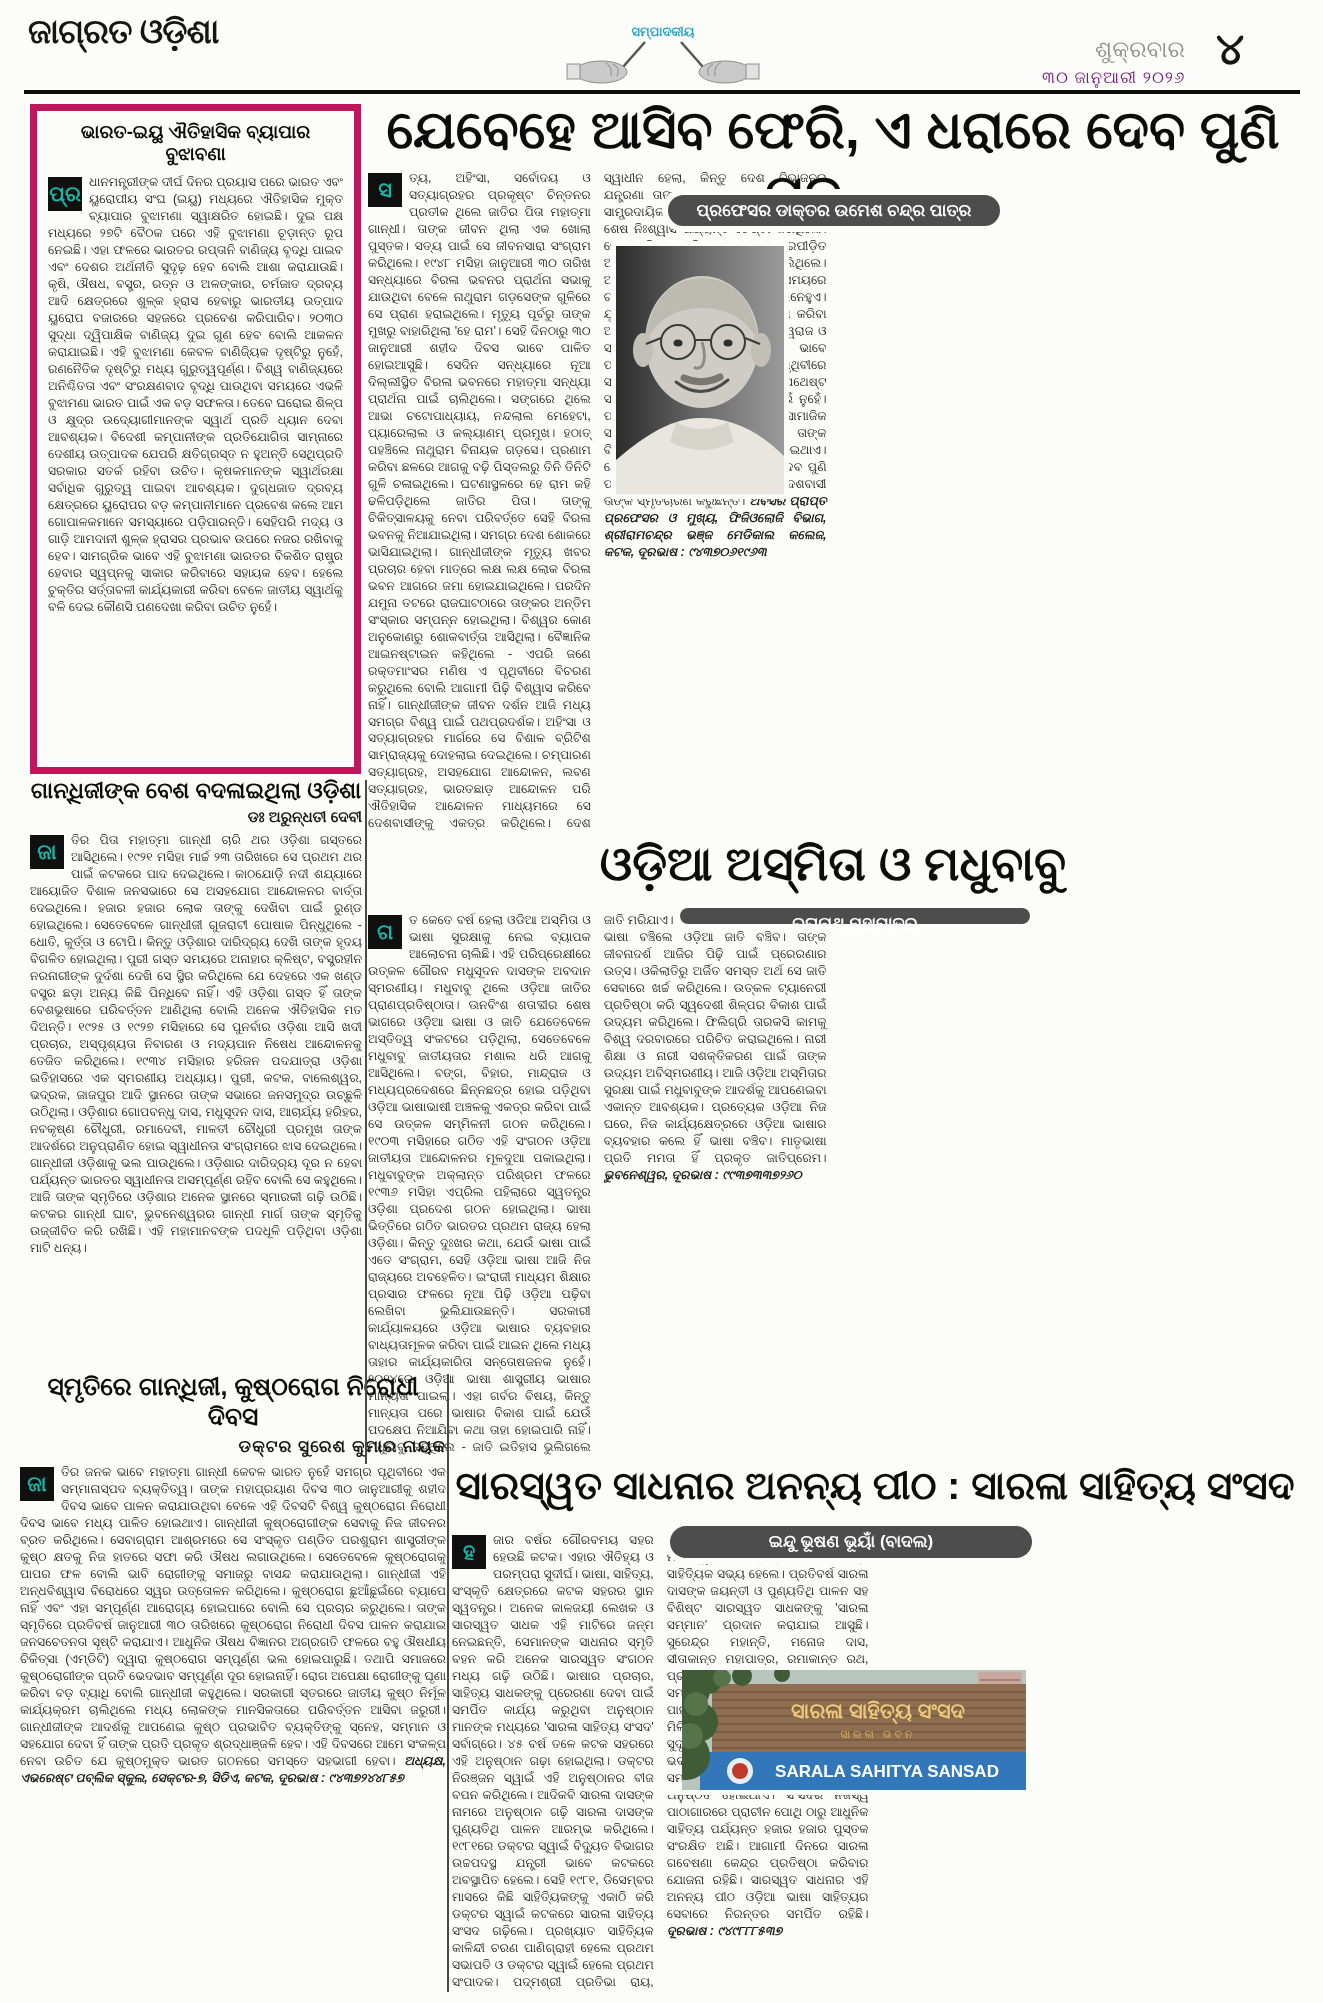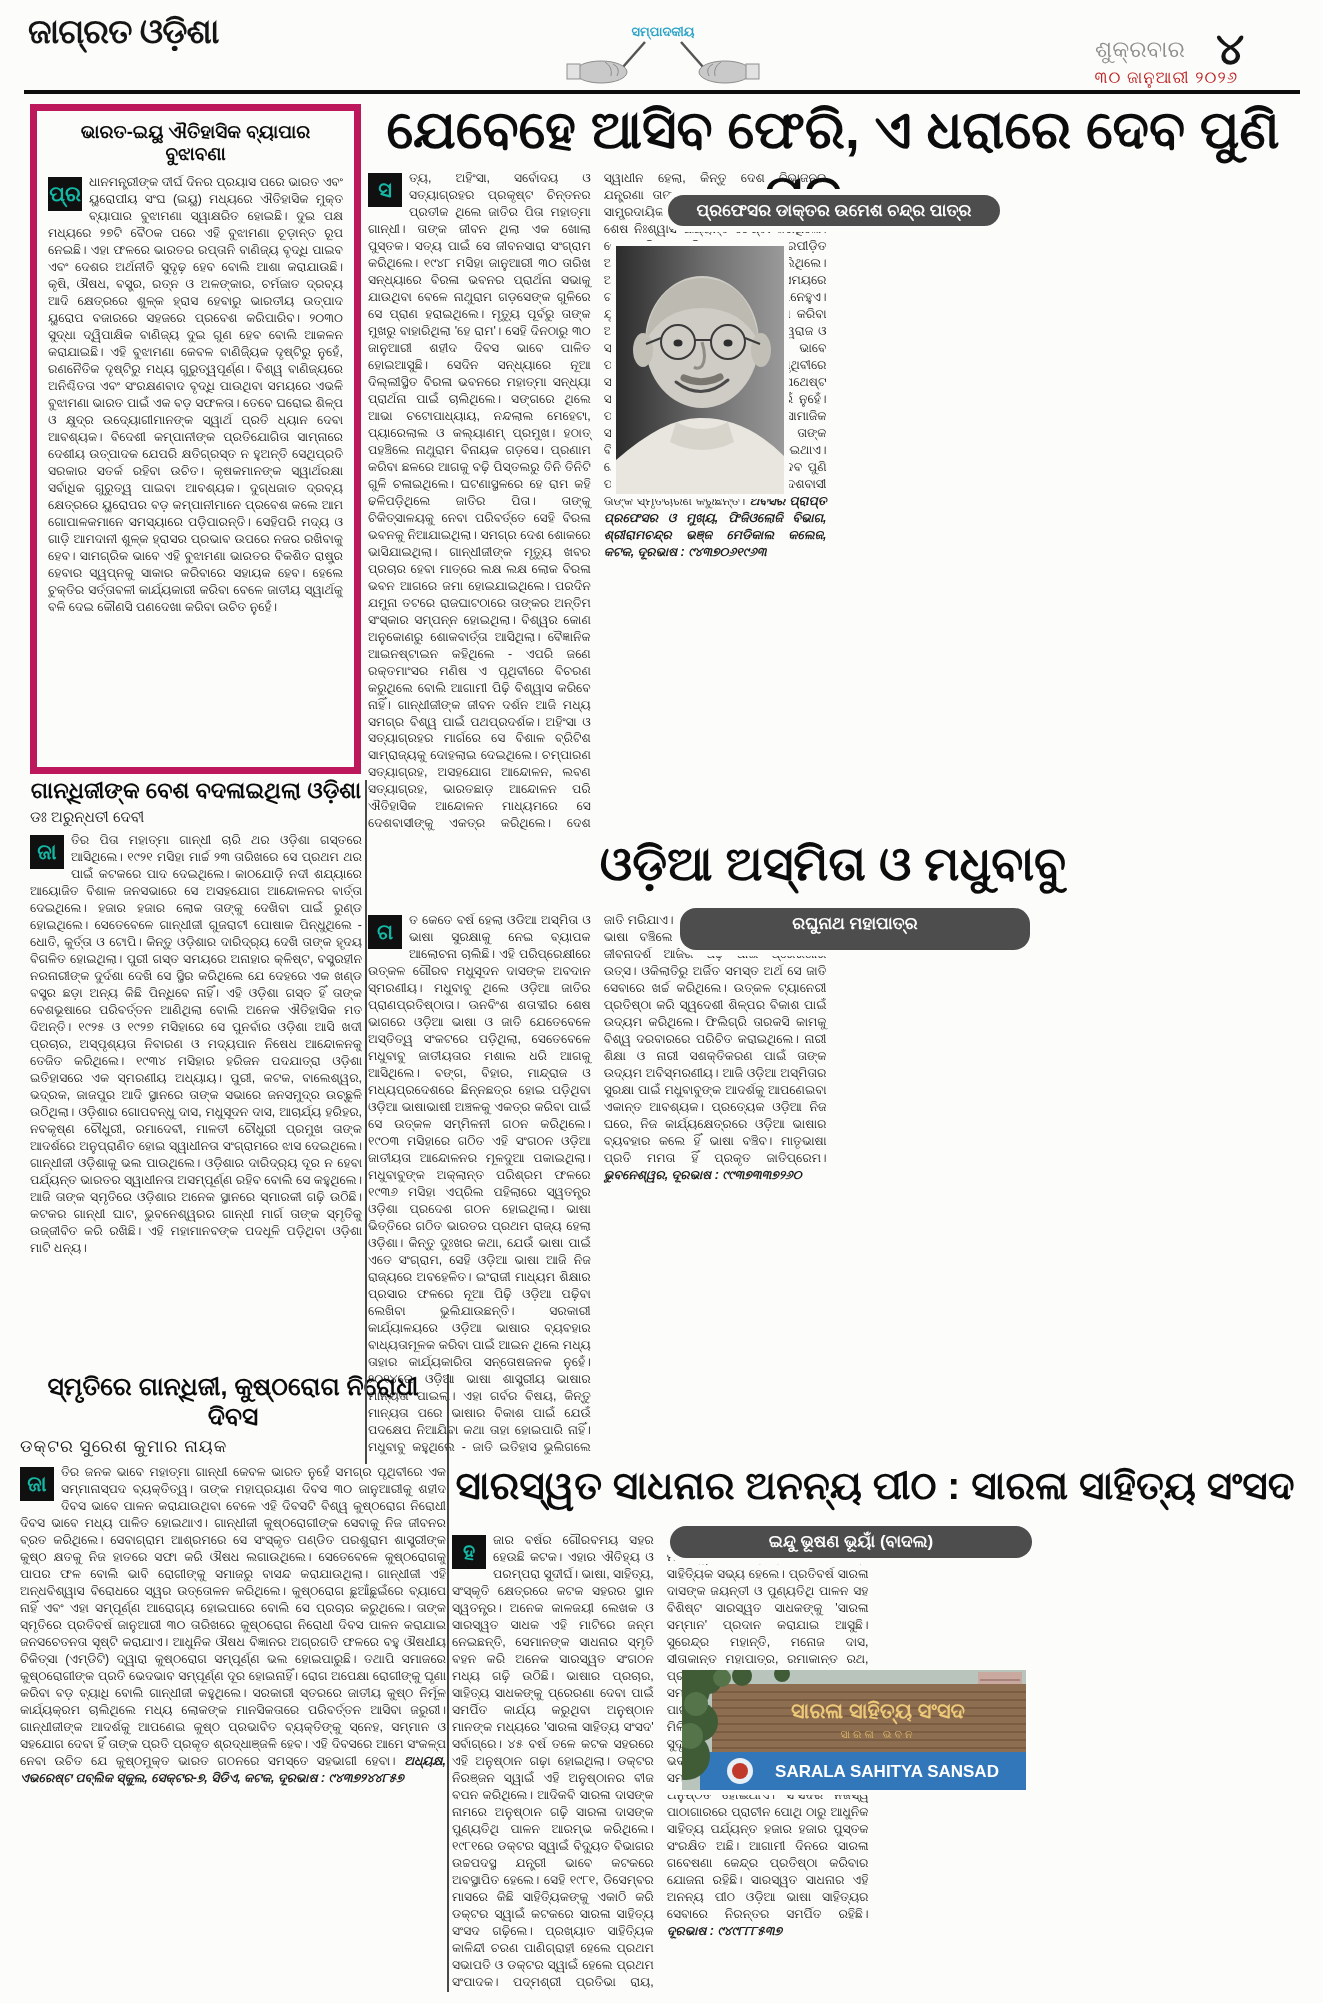--- a/index.html
+++ b/index.html
@@ -2,33 +2,33 @@
 <html><head>
 <meta charset="utf-8">
 <style>
   html,body{margin:0;padding:0;background:#e8e7e2;}
   .page{position:relative;width:1323px;height:2003px;background:#fcfcfa;margin:0 auto;
         font-family:"Liberation Sans","DejaVu Sans",sans-serif;color:#151515;overflow:hidden;}
   .abs{position:absolute;}
   
   .masthead{left:28px;top:12px;font-size:34px;font-weight:800;letter-spacing:-1px;}
   .weekday{left:1070px;top:36px;width:140px;text-align:center;font-size:23px;color:#8f8f8f;}
-  .date{left:1042px;top:68px;width:196px;text-align:right;font-size:16.5px;color:#b91c1c;letter-spacing:1px;}
+  .date{left:1042px;top:68px;width:196px;text-align:left;font-size:16.5px;color:#701a75;letter-spacing:1px;}
   .pagenum{left:1216px;top:24px;font-size:44px;font-weight:700;}
   .header-rule{left:24px;top:90px;width:1276px;height:4px;background:#0d0d0d;}
   
   h1,h2{margin:0;font-weight:700;color:#0c0c0c;}
   .center{text-align:center;}
   .bodytext{font-size:12.4px;line-height:1.37;text-align:justify;overflow:hidden;color:#1c1c1c;}
   .cols4{column-count:4;column-gap:13px;column-fill:auto;}
   .dropcap{float:left;width:34px;height:34px;background:#101010;color:#14b8a6;
            font-size:21px;font-weight:700;line-height:34px;text-align:center;margin:3px 7px 0 0;}
   .pill{position:absolute;background:#4d4d4d;color:#fff;font-weight:700;font-size:17px;
         border-radius:16px;text-align:center;line-height:31px;box-shadow:0 0 0 6px #fcfcfa;}
-  .byline-plain{font-weight:400;text-align:left;}
+  .byline-plain{font-weight:700;text-align:right;}
   .vrule{width:2px;background:#4a4a4a;}
   .sig{font-style:italic;font-weight:700;}
   
   .edit-box{left:30px;top:104px;width:331px;height:670px;border:7px solid #be185d;
             padding:8px 11px;box-sizing:border-box;}
   .edit-box h2{font-size:18.5px;margin:2px 0 9px;}
   .edit-body{height:588px;}
   
   .photo{display:block;}
 </style>
@@ -118,21 +118,21 @@
       <span class="dropcap">ଜା</span><span>ତିର ପିତା ମହାତ୍ମା ଗାନ୍ଧୀ ଚାରି ଥର ଓଡ଼ିଶା ଗସ୍ତରେ ଆସିଥିଲେ। ୧୯୨୧ ମସିହା ମାର୍ଚ୍ଚ ୨୩ ତାରିଖରେ ସେ ପ୍ରଥମ ଥର ପାଇଁ କଟକରେ ପାଦ ଦେଇଥିଲେ। କାଠଯୋଡ଼ି ନଦୀ ଶଯ୍ୟାରେ ଆୟୋଜିତ ବିଶାଳ ଜନସଭାରେ ସେ ଅସହଯୋଗ ଆନ୍ଦୋଳନର ବାର୍ତ୍ତା ଦେଇଥିଲେ। ହଜାର ହଜାର ଲୋକ ତାଙ୍କୁ ଦେଖିବା ପାଇଁ ରୁଣ୍ଡ ହୋଇଥିଲେ। ସେତେବେଳେ ଗାନ୍ଧୀଜୀ ଗୁଜରାଟୀ ପୋଷାକ ପିନ୍ଧୁଥିଲେ - ଧୋତି, କୁର୍ତ୍ତା ଓ ଟୋପି। କିନ୍ତୁ ଓଡ଼ିଶାର ଦାରିଦ୍ର୍ୟ ଦେଖି ତାଙ୍କ ହୃଦୟ ବିଗଳିତ ହୋଇଥିଲା। ପୁରୀ ଗସ୍ତ ସମୟରେ ଅନାହାର କ୍ଳିଷ୍ଟ, ବସ୍ତ୍ରହୀନ ନରନାରୀଙ୍କ ଦୁର୍ଦଶା ଦେଖି ସେ ସ୍ଥିର କରିଥିଲେ ଯେ ଦେହରେ ଏକ ଖଣ୍ଡ ବସ୍ତ୍ର ଛଡ଼ା ଅନ୍ୟ କିଛି ପିନ୍ଧିବେ ନାହିଁ। ଏହି ଓଡ଼ିଶା ଗସ୍ତ ହିଁ ତାଙ୍କ ବେଶଭୂଷାରେ ପରିବର୍ତ୍ତନ ଆଣିଥିଲା ବୋଲି ଅନେକ ଐତିହାସିକ ମତ ଦିଅନ୍ତି। ୧୯୨୫ ଓ ୧୯୨୭ ମସିହାରେ ସେ ପୁନର୍ବାର ଓଡ଼ିଶା ଆସି ଖଦୀ ପ୍ରଚାର, ଅସ୍ପୃଶ୍ୟତା ନିବାରଣ ଓ ମଦ୍ୟପାନ ନିଷେଧ ଆନ୍ଦୋଳନକୁ ତେଜିତ କରିଥିଲେ। ୧୯୩୪ ମସିହାର ହରିଜନ ପଦଯାତ୍ରା ଓଡ଼ିଶା ଇତିହାସରେ ଏକ ସ୍ମରଣୀୟ ଅଧ୍ୟାୟ। ପୁରୀ, କଟକ, ବାଲେଶ୍ୱର, ଭଦ୍ରକ, ଜାଜପୁର ଆଦି ସ୍ଥାନରେ ତାଙ୍କ ସଭାରେ ଜନସମୁଦ୍ର ଉଚ୍ଛୁଳି ଉଠିଥିଲା। ଓଡ଼ିଶାର ଗୋପବନ୍ଧୁ ଦାସ, ମଧୁସୂଦନ ଦାସ, ଆଚାର୍ଯ୍ୟ ହରିହର, ନବକୃଷ୍ଣ ଚୌଧୁରୀ, ରମାଦେବୀ, ମାଳତୀ ଚୌଧୁରୀ ପ୍ରମୁଖ ତାଙ୍କ ଆଦର୍ଶରେ ଅନୁପ୍ରାଣିତ ହୋଇ ସ୍ୱାଧୀନତା ସଂଗ୍ରାମରେ ଝାସ ଦେଇଥିଲେ। ଗାନ୍ଧୀଜୀ ଓଡ଼ିଶାକୁ ଭଲ ପାଉଥିଲେ। ଓଡ଼ିଶାର ଦାରିଦ୍ର୍ୟ ଦୂର ନ ହେବା ପର୍ଯ୍ୟନ୍ତ ଭାରତର ସ୍ୱାଧୀନତା ଅସମ୍ପୂର୍ଣ୍ଣ ରହିବ ବୋଲି ସେ କହୁଥିଲେ। ଆଜି ତାଙ୍କ ସ୍ମୃତିରେ ଓଡ଼ିଶାର ଅନେକ ସ୍ଥାନରେ ସ୍ମାରକୀ ଗଢ଼ି ଉଠିଛି। କଟକର ଗାନ୍ଧୀ ଘାଟ, ଭୁବନେଶ୍ୱରର ଗାନ୍ଧୀ ମାର୍ଗ ତାଙ୍କ ସ୍ମୃତିକୁ ଉଜ୍ଜୀବିତ କରି ରଖିଛି। ଏହି ମହାମାନବଙ୍କ ପଦଧୂଳି ପଡ଼ିଥିବା ଓଡ଼ିଶା ମାଟି ଧନ୍ୟ।</span>
     </div>
   </section>
 
   <section class="abs" style="left:368px;top:836px;width:930px;height:630px;">
     <h1 class="center" style="font-size:47px;">ଓଡ଼ିଆ ଅସ୍ମିତା ଓ ମଧୁବାବୁ</h1>
     <div class="bodytext cols4" style="position:absolute;left:0;top:76px;width:930px;height:550px;">
       <span class="dropcap">ଗ</span><span>ତ କେତେ ବର୍ଷ ହେଲା ଓଡିଆ ଅସ୍ମିତା ଓ ଭାଷା ସୁରକ୍ଷାକୁ ନେଇ ବ୍ୟାପକ ଆଲୋଚନା ଚାଲିଛି। ଏହି ପରିପ୍ରେକ୍ଷୀରେ ଉତ୍କଳ ଗୌରବ ମଧୁସୂଦନ ଦାସଙ୍କ ଅବଦାନ ସ୍ମରଣୀୟ। ମଧୁବାବୁ ଥିଲେ ଓଡ଼ିଆ ଜାତିର ପ୍ରାଣପ୍ରତିଷ୍ଠାତା। ଊନବିଂଶ ଶତାବ୍ଦୀର ଶେଷ ଭାଗରେ ଓଡ଼ିଆ ଭାଷା ଓ ଜାତି ଯେତେବେଳେ ଅସ୍ତିତ୍ୱ ସଂକଟରେ ପଡ଼ିଥିଲା, ସେତେବେଳେ ମଧୁବାବୁ ଜାତୀୟତାର ମଶାଲ ଧରି ଆଗକୁ ଆସିଥିଲେ। ବଙ୍ଗ, ବିହାର, ମାନ୍ଦ୍ରାଜ ଓ ମଧ୍ୟପ୍ରଦେଶରେ ଛିନ୍ନଛତ୍ର ହୋଇ ପଡ଼ିଥିବା ଓଡ଼ିଆ ଭାଷାଭାଷୀ ଅଞ୍ଚଳକୁ ଏକତ୍ର କରିବା ପାଇଁ ସେ ଉତ୍କଳ ସମ୍ମିଳନୀ ଗଠନ କରିଥିଲେ। ୧୯୦୩ ମସିହାରେ ଗଠିତ ଏହି ସଂଗଠନ ଓଡ଼ିଆ ଜାତୀୟତା ଆନ୍ଦୋଳନର ମୂଳଦୁଆ ପକାଇଥିଲା। ମଧୁବାବୁଙ୍କ ଅକ୍ଲାନ୍ତ ପରିଶ୍ରମ ଫଳରେ ୧୯୩୬ ମସିହା ଏପ୍ରିଲ ପହିଲାରେ ସ୍ୱତନ୍ତ୍ର ଓଡ଼ିଶା ପ୍ରଦେଶ ଗଠନ ହୋଇଥିଲା। ଭାଷା ଭିତ୍ତିରେ ଗଠିତ ଭାରତର ପ୍ରଥମ ରାଜ୍ୟ ହେଲା ଓଡ଼ିଶା। କିନ୍ତୁ ଦୁଃଖର କଥା, ଯେଉଁ ଭାଷା ପାଇଁ ଏତେ ସଂଗ୍ରାମ, ସେହି ଓଡ଼ିଆ ଭାଷା ଆଜି ନିଜ ରାଜ୍ୟରେ ଅବହେଳିତ। ଇଂରାଜୀ ମାଧ୍ୟମ ଶିକ୍ଷାର ପ୍ରସାର ଫଳରେ ନୂଆ ପିଢ଼ି ଓଡ଼ିଆ ପଢ଼ିବା ଲେଖିବା ଭୁଲିଯାଉଛନ୍ତି। ସରକାରୀ କାର୍ଯ୍ୟାଳୟରେ ଓଡ଼ିଆ ଭାଷାର ବ୍ୟବହାର ବାଧ୍ୟତାମୂଳକ କରିବା ପାଇଁ ଆଇନ ଥିଲେ ମଧ୍ୟ ତାହାର କାର୍ଯ୍ୟକାରିତା ସନ୍ତୋଷଜନକ ନୁହେଁ। ୨୦୧୪ରେ ଓଡ଼ିଆ ଭାଷା ଶାସ୍ତ୍ରୀୟ ଭାଷାର ମାନ୍ୟତା ପାଇଲା। ଏହା ଗର୍ବର ବିଷୟ, କିନ୍ତୁ ମାନ୍ୟତା ପରେ ଭାଷାର ବିକାଶ ପାଇଁ ଯେଉଁ ପଦକ୍ଷେପ ନିଆଯିବା କଥା ତାହା ହୋଇପାରି ନାହିଁ। ମଧୁବାବୁ କହୁଥିଲେ - ଜାତି ଇତିହାସ ଭୁଲିଗଲେ ଜାତି ମରିଯାଏ। ଭାଷା ହିଁ ଜାତିର ପରିଚୟ। ଓଡ଼ିଆ ଭାଷା ବଞ୍ଚିଲେ ଓଡ଼ିଆ ଜାତି ବଞ୍ଚିବ। ତାଙ୍କ ଜୀବନାଦର୍ଶ ଆଜିର ପିଢ଼ି ପାଇଁ ପ୍ରେରଣାର ଉତ୍ସ। ଓକିଲାତିରୁ ଅର୍ଜିତ ସମସ୍ତ ଅର୍ଥ ସେ ଜାତି ସେବାରେ ଖର୍ଚ୍ଚ କରିଥିଲେ। ଉତ୍କଳ ଟ୍ୟାନେରୀ ପ୍ରତିଷ୍ଠା କରି ସ୍ୱଦେଶୀ ଶିଳ୍ପର ବିକାଶ ପାଇଁ ଉଦ୍ୟମ କରିଥିଲେ। ଫିଲିଗ୍ରି ତାରକସି କାମକୁ ବିଶ୍ୱ ଦରବାରରେ ପରିଚିତ କରାଇଥିଲେ। ନାରୀ ଶିକ୍ଷା ଓ ନାରୀ ସଶକ୍ତିକରଣ ପାଇଁ ତାଙ୍କ ଉଦ୍ୟମ ଅବିସ୍ମରଣୀୟ। ଆଜି ଓଡ଼ିଆ ଅସ୍ମିତାର ସୁରକ୍ଷା ପାଇଁ ମଧୁବାବୁଙ୍କ ଆଦର୍ଶକୁ ଆପଣେଇବା ଏକାନ୍ତ ଆବଶ୍ୟକ। ପ୍ରତ୍ୟେକ ଓଡ଼ିଆ ନିଜ ଘରେ, ନିଜ କାର୍ଯ୍ୟକ୍ଷେତ୍ରରେ ଓଡ଼ିଆ ଭାଷାର ବ୍ୟବହାର କଲେ ହିଁ ଭାଷା ବଞ୍ଚିବ। ମାତୃଭାଷା ପ୍ରତି ମମତା ହିଁ ପ୍ରକୃତ ଜାତିପ୍ରେମ।</span>
       <em class="sig">ଭୁବନେଶ୍ୱର, ଦୂରଭାଷ : ୯୯୩୭୩୩୭୨୬୦</em>
     </div>
-    <div class="pill" style="left:312px;top:72px;width:350px;height:42px;line-height:32px;">ରଘୁନାଥ ମହାପାତ୍ର</div>
+    <div class="pill" style="left:312px;top:72px;width:350px;height:16px;line-height:32px;">ରଘୁନାଥ ମହାପାତ୍ର</div>
   </section>
 
   <section class="abs" style="left:20px;top:1372px;width:426px;height:622px;">
     <h2 class="center" style="font-size:25px;">ସ୍ମୃତିରେ ଗାନ୍ଧିଜୀ, କୁଷ୍ଠରୋଗ ନିରୋଧୀ ଦିବସ</h2>
     <div class="byline-plain" style="font-size:17px;margin:5px 0 7px;letter-spacing:1px;">ଡକ୍ଟର ସୁରେଶ କୁମାର ନାୟକ</div>
     <div class="bodytext" style="height:540px;">
       <span class="dropcap">ଜା</span><span>ତିର ଜନକ ଭାବେ ମହାତ୍ମା ଗାନ୍ଧୀ କେବଳ ଭାରତ ନୁହେଁ ସମଗ୍ର ପୃଥିବୀରେ ଏକ ସମ୍ମାନାସ୍ପଦ ବ୍ୟକ୍ତିତ୍ୱ। ତାଙ୍କ ମହାପ୍ରୟାଣ ଦିବସ ୩୦ ଜାନୁଆରୀକୁ ଶହୀଦ ଦିବସ ଭାବେ ପାଳନ କରାଯାଉଥିବା ବେଳେ ଏହି ଦିବସଟି ବିଶ୍ୱ କୁଷ୍ଠରୋଗ ନିରୋଧୀ ଦିବସ ଭାବେ ମଧ୍ୟ ପାଳିତ ହୋଇଥାଏ। ଗାନ୍ଧୀଜୀ କୁଷ୍ଠରୋଗୀଙ୍କ ସେବାକୁ ନିଜ ଜୀବନର ବ୍ରତ କରିଥିଲେ। ସେବାଗ୍ରାମ ଆଶ୍ରମରେ ସେ ସଂସ୍କୃତ ପଣ୍ଡିତ ପରଶୁରାମ ଶାସ୍ତ୍ରୀଙ୍କ କୁଷ୍ଠ କ୍ଷତକୁ ନିଜ ହାତରେ ସଫା କରି ଔଷଧ ଲଗାଉଥିଲେ। ସେତେବେଳେ କୁଷ୍ଠରୋଗକୁ ପାପର ଫଳ ବୋଲି ଭାବି ରୋଗୀଙ୍କୁ ସମାଜରୁ ବାସନ୍ଦ କରାଯାଉଥିଲା। ଗାନ୍ଧୀଜୀ ଏହି ଅନ୍ଧବିଶ୍ୱାସ ବିରୋଧରେ ସ୍ୱର ଉତ୍ତୋଳନ କରିଥିଲେ। କୁଷ୍ଠରୋଗ ଛୁଆଁଛୁଇଁରେ ବ୍ୟାପେ ନାହିଁ ଏବଂ ଏହା ସମ୍ପୂର୍ଣ୍ଣ ଆରୋଗ୍ୟ ହୋଇପାରେ ବୋଲି ସେ ପ୍ରଚାର କରୁଥିଲେ। ତାଙ୍କ ସ୍ମୃତିରେ ପ୍ରତିବର୍ଷ ଜାନୁଆରୀ ୩୦ ତାରିଖରେ କୁଷ୍ଠରୋଗ ନିରୋଧୀ ଦିବସ ପାଳନ କରାଯାଇ ଜନସଚେତନତା ସୃଷ୍ଟି କରାଯାଏ। ଆଧୁନିକ ଔଷଧ ବିଜ୍ଞାନର ଅଗ୍ରଗତି ଫଳରେ ବହୁ ଔଷଧୀୟ ଚିକିତ୍ସା (ଏମ୍‌ଡିଟି) ଦ୍ୱାରା କୁଷ୍ଠରୋଗ ସମ୍ପୂର୍ଣ୍ଣ ଭଲ ହୋଇପାରୁଛି। ତଥାପି ସମାଜରେ କୁଷ୍ଠରୋଗୀଙ୍କ ପ୍ରତି ଭେଦଭାବ ସମ୍ପୂର୍ଣ୍ଣ ଦୂର ହୋଇନାହିଁ। ରୋଗ ଅପେକ୍ଷା ରୋଗୀଙ୍କୁ ଘୃଣା କରିବା ବଡ଼ ବ୍ୟାଧି ବୋଲି ଗାନ୍ଧୀଜୀ କହୁଥିଲେ। ସରକାରୀ ସ୍ତରରେ ଜାତୀୟ କୁଷ୍ଠ ନିର୍ମୂଳ କାର୍ଯ୍ୟକ୍ରମ ଚାଲିଥିଲେ ମଧ୍ୟ ଲୋକଙ୍କ ମାନସିକତାରେ ପରିବର୍ତ୍ତନ ଆସିବା ଜରୁରୀ। ଗାନ୍ଧୀଜୀଙ୍କ ଆଦର୍ଶକୁ ଆପଣେଇ କୁଷ୍ଠ ପ୍ରଭାବିତ ବ୍ୟକ୍ତିଙ୍କୁ ସ୍ନେହ, ସମ୍ମାନ ଓ ସହଯୋଗ ଦେବା ହିଁ ତାଙ୍କ ପ୍ରତି ପ୍ରକୃତ ଶ୍ରଦ୍ଧାଞ୍ଜଳି ହେବ। ଏହି ଦିବସରେ ଆମେ ସଂକଳ୍ପ ନେବା ଉଚିତ ଯେ କୁଷ୍ଠମୁକ୍ତ ଭାରତ ଗଠନରେ ସମସ୍ତେ ସହଭାଗୀ ହେବା।</span>
       <span class="sig">ଅଧ୍ୟକ୍ଷ, ଏଭରେଷ୍ଟ ପବ୍ଲିକ ସ୍କୁଲ, ସେକ୍ଟର-୭, ସିଡିଏ, କଟକ, ଦୂରଭାଷ : ୯୪୩୭୨୪୪୮୫୭</span>
     </div>
   </section>

